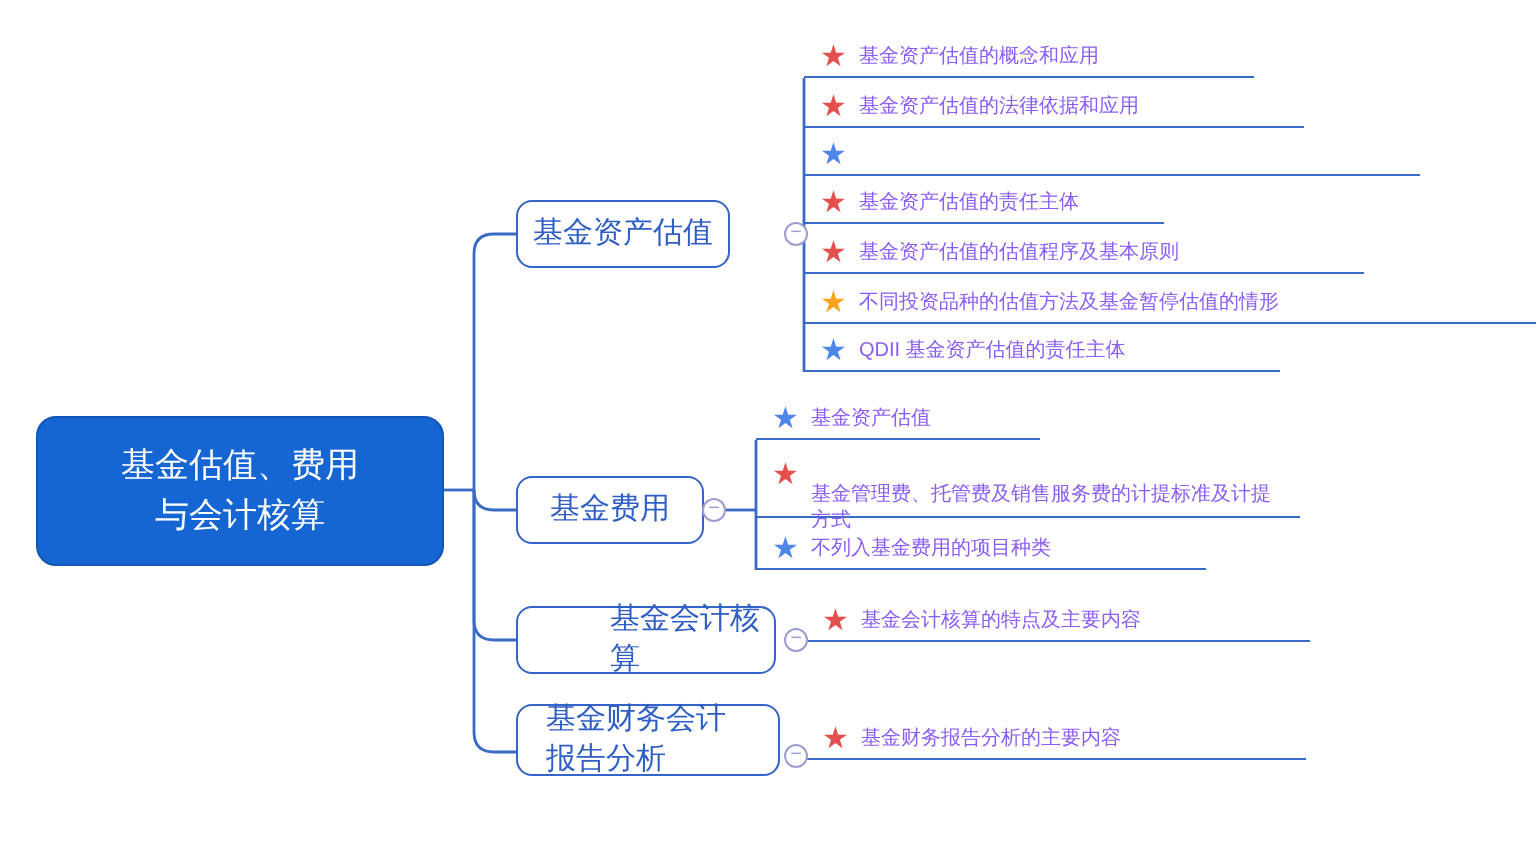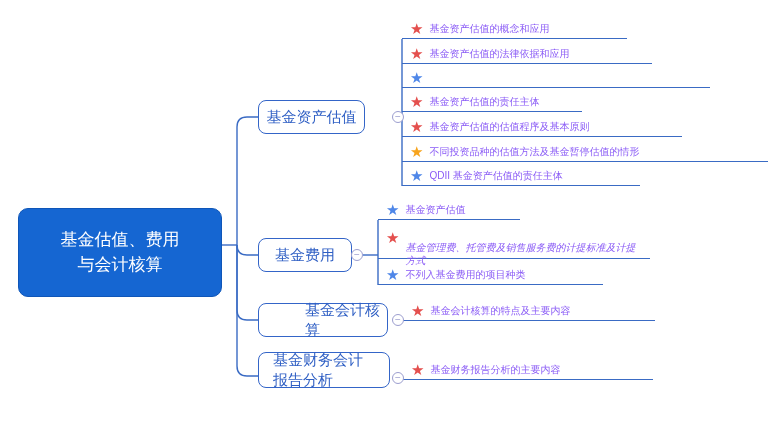--- a/index.html
+++ b/index.html
@@ -3,21 +3,21 @@
 <meta charset="utf-8">
 <style>
   html,body{margin:0;padding:0;background:#fff;}
   #canvas{
     position:relative;width:769px;height:422px;background:#ffffff;overflow:hidden;
     font-family:"Liberation Sans","DejaVu Sans",sans-serif;
   }
   #wires{position:absolute;left:0;top:0;z-index:0;}
   
   .root{
-    position:absolute;left:18px;top:208px;width:204px;height:89px;
+    position:absolute;left:18px;top:208px;width:204px;height:75px;
     background:#1566d2;border:1px solid #0f56b8;border-radius:10px;
     color:#ffffff;font-size:17px;line-height:1.45;
     display:flex;flex-direction:column;align-items:center;justify-content:center;
     box-sizing:border-box;z-index:1;
   }
   
   .branch{
     position:absolute;background:#ffffff;border:1.5px solid #3465c8;border-radius:8px;
     color:#2f5fc4;font-size:15px;line-height:1.35;
     display:flex;align-items:center;justify-content:center;
@@ -37,21 +37,21 @@
     position:absolute;display:flex;align-items:flex-end;
     border-bottom:1.5px solid #3a6bc4;padding-bottom:2px;
     box-sizing:border-box;height:25px;z-index:1;background:transparent;
   }
   .child.ml{align-items:center;height:41px;}
   .star{font-size:15px;line-height:1;margin-left:8px;margin-right:6px;}
   .star[data-color="red"]{color:#e4504e;}
   .star[data-color="blue"]{color:#4f87e8;}
   .star[data-color="yellow"]{color:#f7a41d;}
   .ctext{font-size:10px;color:#8b5cf6;line-height:1.28;white-space:nowrap;margin-top:36px;}
-  .child.ml .ctext{white-space:normal;width:232px;font-style:italic;}
+  .child.ml .ctext{white-space:normal;width:232px;}
 </style>
 </head>
 <body>
 
 <div id="canvas">
 
   <svg id="wires" width="769" height="422">
     <g fill="none" stroke="#3a6bc4" stroke-width="1.4">
 
       <path d="M222,245 H237"></path>

